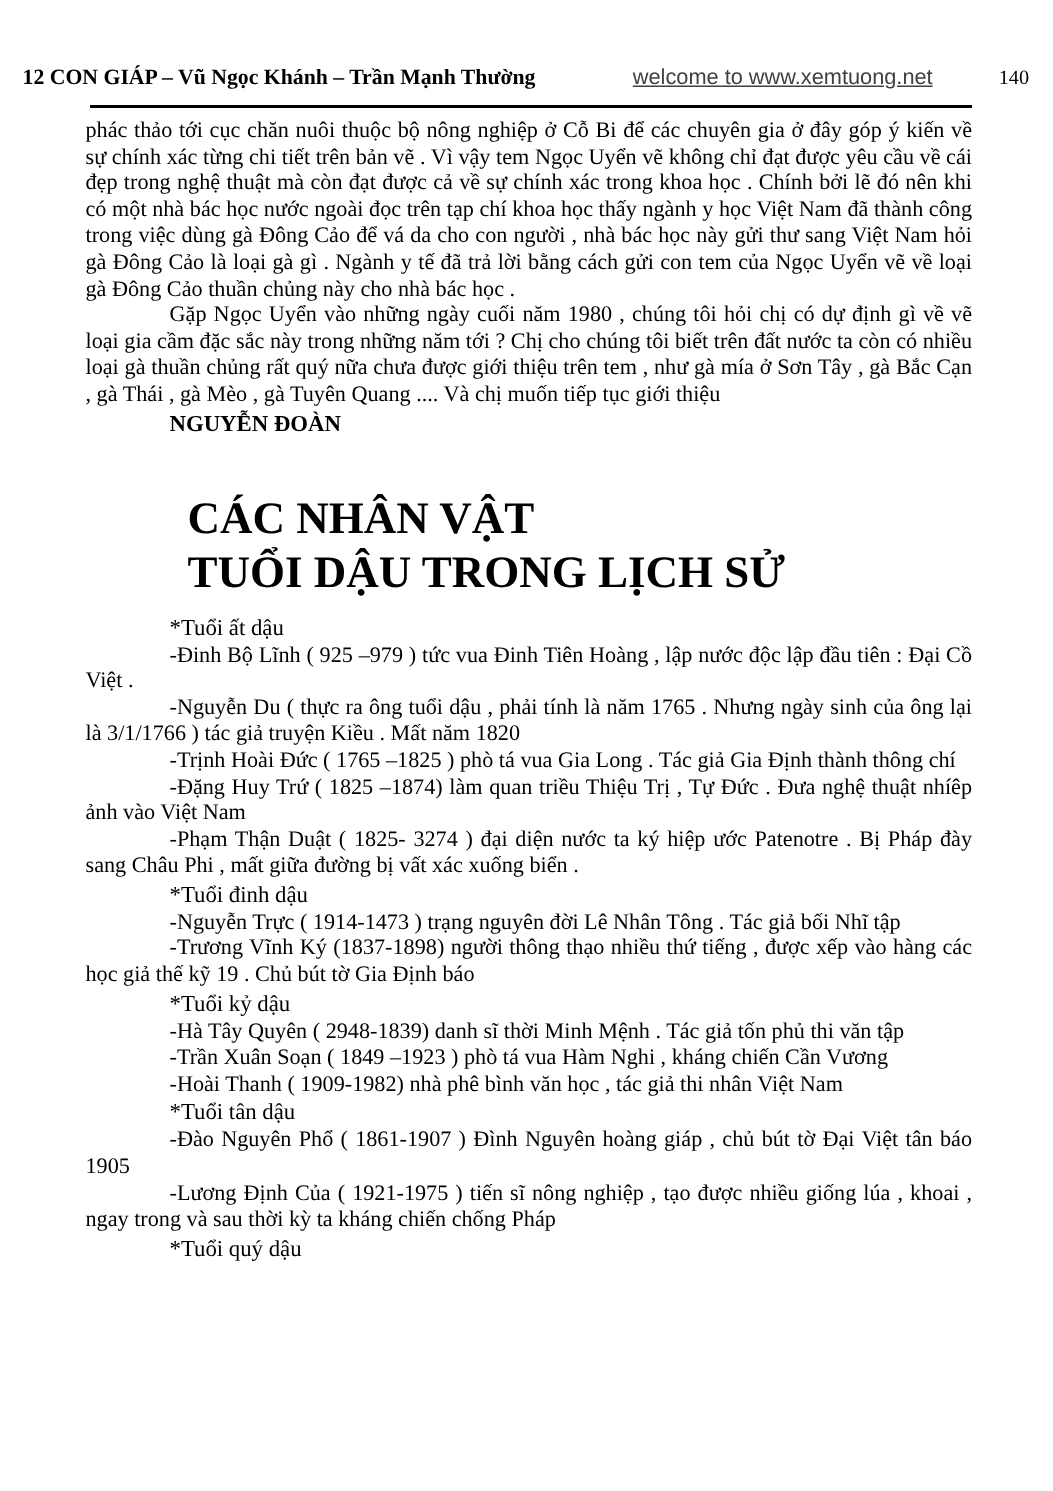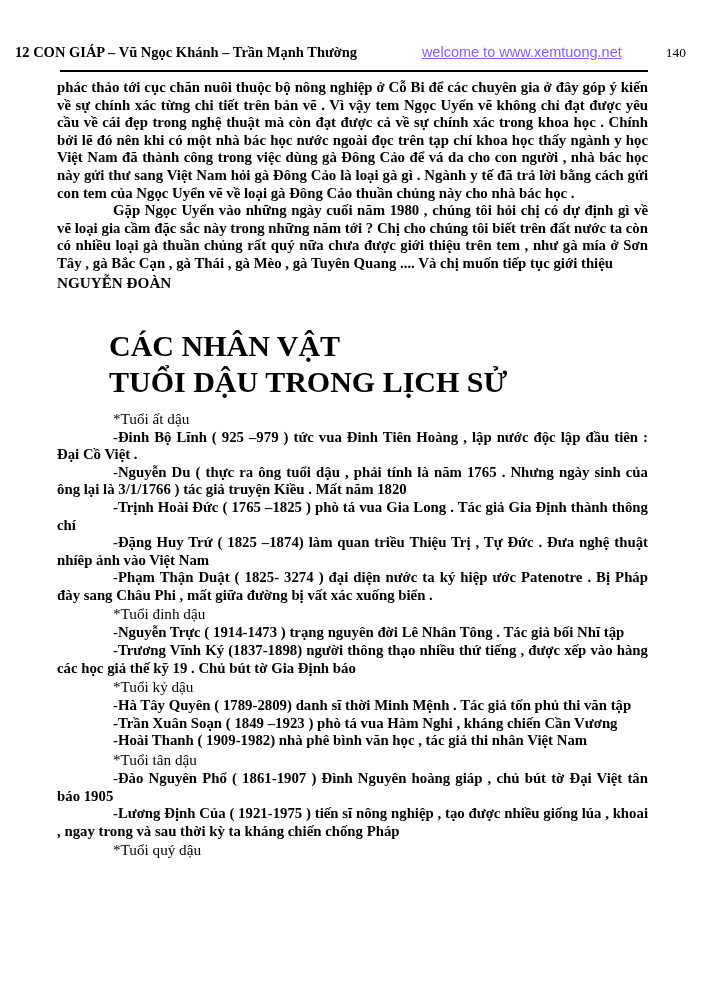--- a/index.html
+++ b/index.html
@@ -18,54 +18,55 @@
     margin:44px 16px 0 15px;
   }
   .header-title {
     font-weight:bold;
     font-size:14.5px;
     white-space:nowrap;
   }
   .header-link {
     font-family:"Liberation Sans", sans-serif;
     font-size:14.5px;
-    color:#8b5cf6;
+    color:#404040;
     text-decoration:underline;
     margin-left:auto;
     white-space:nowrap;
   }
   .header-page {
     font-size:13.5px;
     margin-left:44px;
     white-space:nowrap;
   }
   .rule {
     border:none;
     border-top:2px solid #000;
     margin:9px 54px 0 60px;
   }
   .content {
     margin:7px 54px 0 57px;
     font-size:14.8px;
     line-height:17.6px;
     text-align:justify;
   }
-  .content p { margin:0; text-indent:56px;font-weight:bold; }
+  .content p { margin:0; text-indent:56px; }
   .content p.cont { text-indent:0; }
   .author {
     font-weight:bold;
     font-size:15.2px;
     line-height:20px;
+    margin-left:56px;
     text-align:left;
   }
   .big-title {
     font-weight:bold;
     font-size:30px;
     line-height:36.5px;
-    margin:35px 0 8px 52px;
+    margin:35px 0 8px 68px;
     text-align:left;
   }
   .sec-heading {
     font-weight:normal;
     font-size:15.2px;
     line-height:20px;
     margin-left:56px;
     text-align:left;
   }
   .item { margin:0; text-indent:56px; text-align:justify; }
@@ -95,21 +96,21 @@
         <div class="sec-heading">*Tuổi ất dậu</div>
         <p class="item">-Đinh Bộ Lĩnh ( 925 –979 ) tức vua Đinh Tiên Hoàng , lập nước độc lập đầu tiên : Đại Cồ Việt .</p>
         <p class="item">-Nguyễn Du ( thực ra ông tuổi dậu , phải tính là năm 1765 . Nhưng ngày sinh của ông lại là 3/1/1766 ) tác giả truyện Kiều . Mất năm 1820</p>
         <p class="item">-Trịnh Hoài Đức ( 1765 –1825 ) phò tá vua Gia Long . Tác giả Gia Định thành thông chí</p>
         <p class="item">-Đặng Huy Trứ ( 1825 –1874) làm quan triều Thiệu Trị , Tự Đức . Đưa nghệ thuật nhíêp ảnh vào Việt Nam</p>
         <p class="item">-Phạm Thận Duật ( 1825- 3274 ) đại diện nước ta ký hiệp ước Patenotre . Bị Pháp đày sang Châu Phi , mất giữa đường bị vất xác xuống biển .</p>
         <div class="sec-heading">*Tuổi đinh dậu</div>
         <p class="item">-Nguyễn Trực ( 1914-1473 ) trạng nguyên đời Lê Nhân Tông . Tác giả bối Nhĩ tập</p>
         <p class="item">-Trương Vĩnh Ký (1837-1898) người thông thạo nhiều thứ tiếng , được xếp vào hàng các học  giả thế kỹ 19 . Chủ bút tờ Gia Định báo</p>
         <div class="sec-heading">*Tuổi kỷ dậu</div>
-        <p class="item">-Hà Tây Quyên ( 1789-2809) danh sĩ thời Minh Mệnh . Tác giả tốn phủ thi văn tập</p>
+        <p class="item">-Hà Tây Quyên ( 2948-1839) danh sĩ thời Minh Mệnh . Tác giả tốn phủ thi văn tập</p>
         <p class="item">-Trần Xuân Soạn ( 1849 –1923 ) phò tá vua Hàm Nghi , kháng chiến Cần Vương</p>
         <p class="item">-Hoài Thanh ( 1909-1982) nhà phê bình văn học , tác giả thi nhân Việt Nam</p>
         <div class="sec-heading">*Tuổi tân dậu</div>
         <p class="item">-Đào Nguyên Phổ ( 1861-1907 ) Đình Nguyên hoàng giáp , chủ bút tờ Đại Việt tân báo 1905</p>
         <p class="item">-Lương Định Của ( 1921-1975 ) tiến sĩ nông nghiệp , tạo được nhiều giống lúa , khoai , ngay trong và sau thời kỳ ta kháng chiến chống Pháp</p>
         <div class="sec-heading">*Tuổi quý dậu</div>
       </div>
   </div>
 
 </div>

